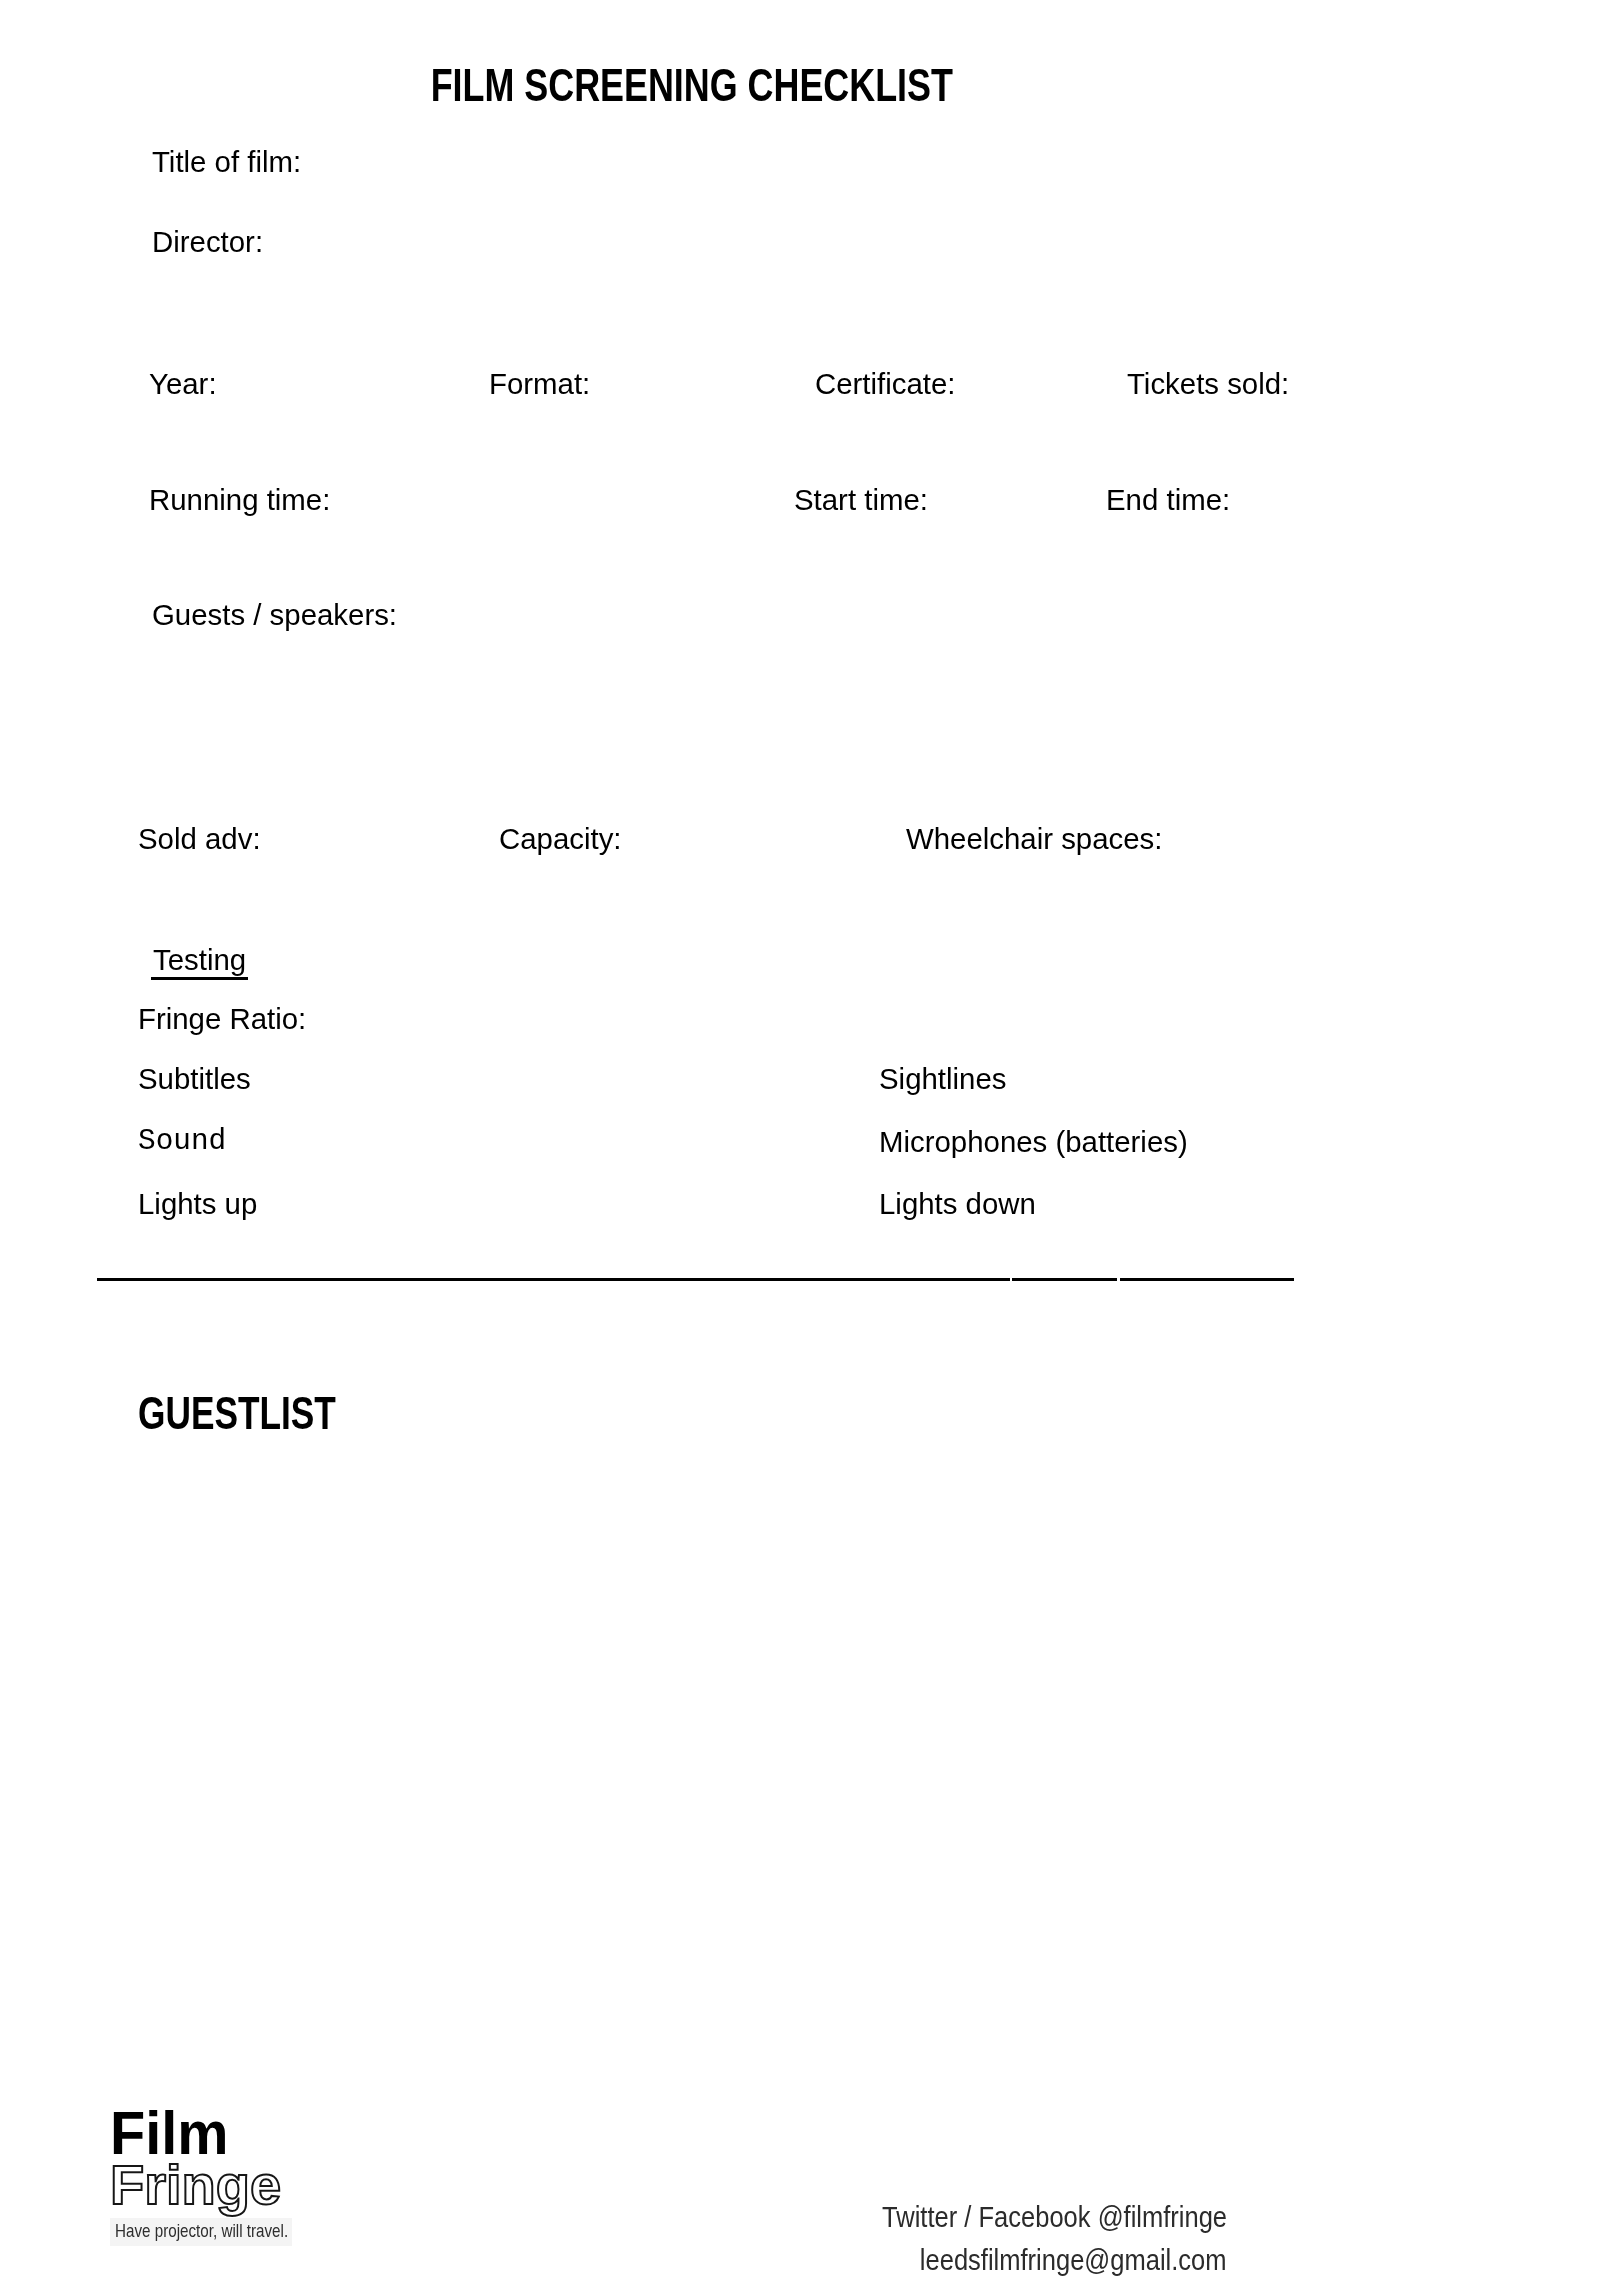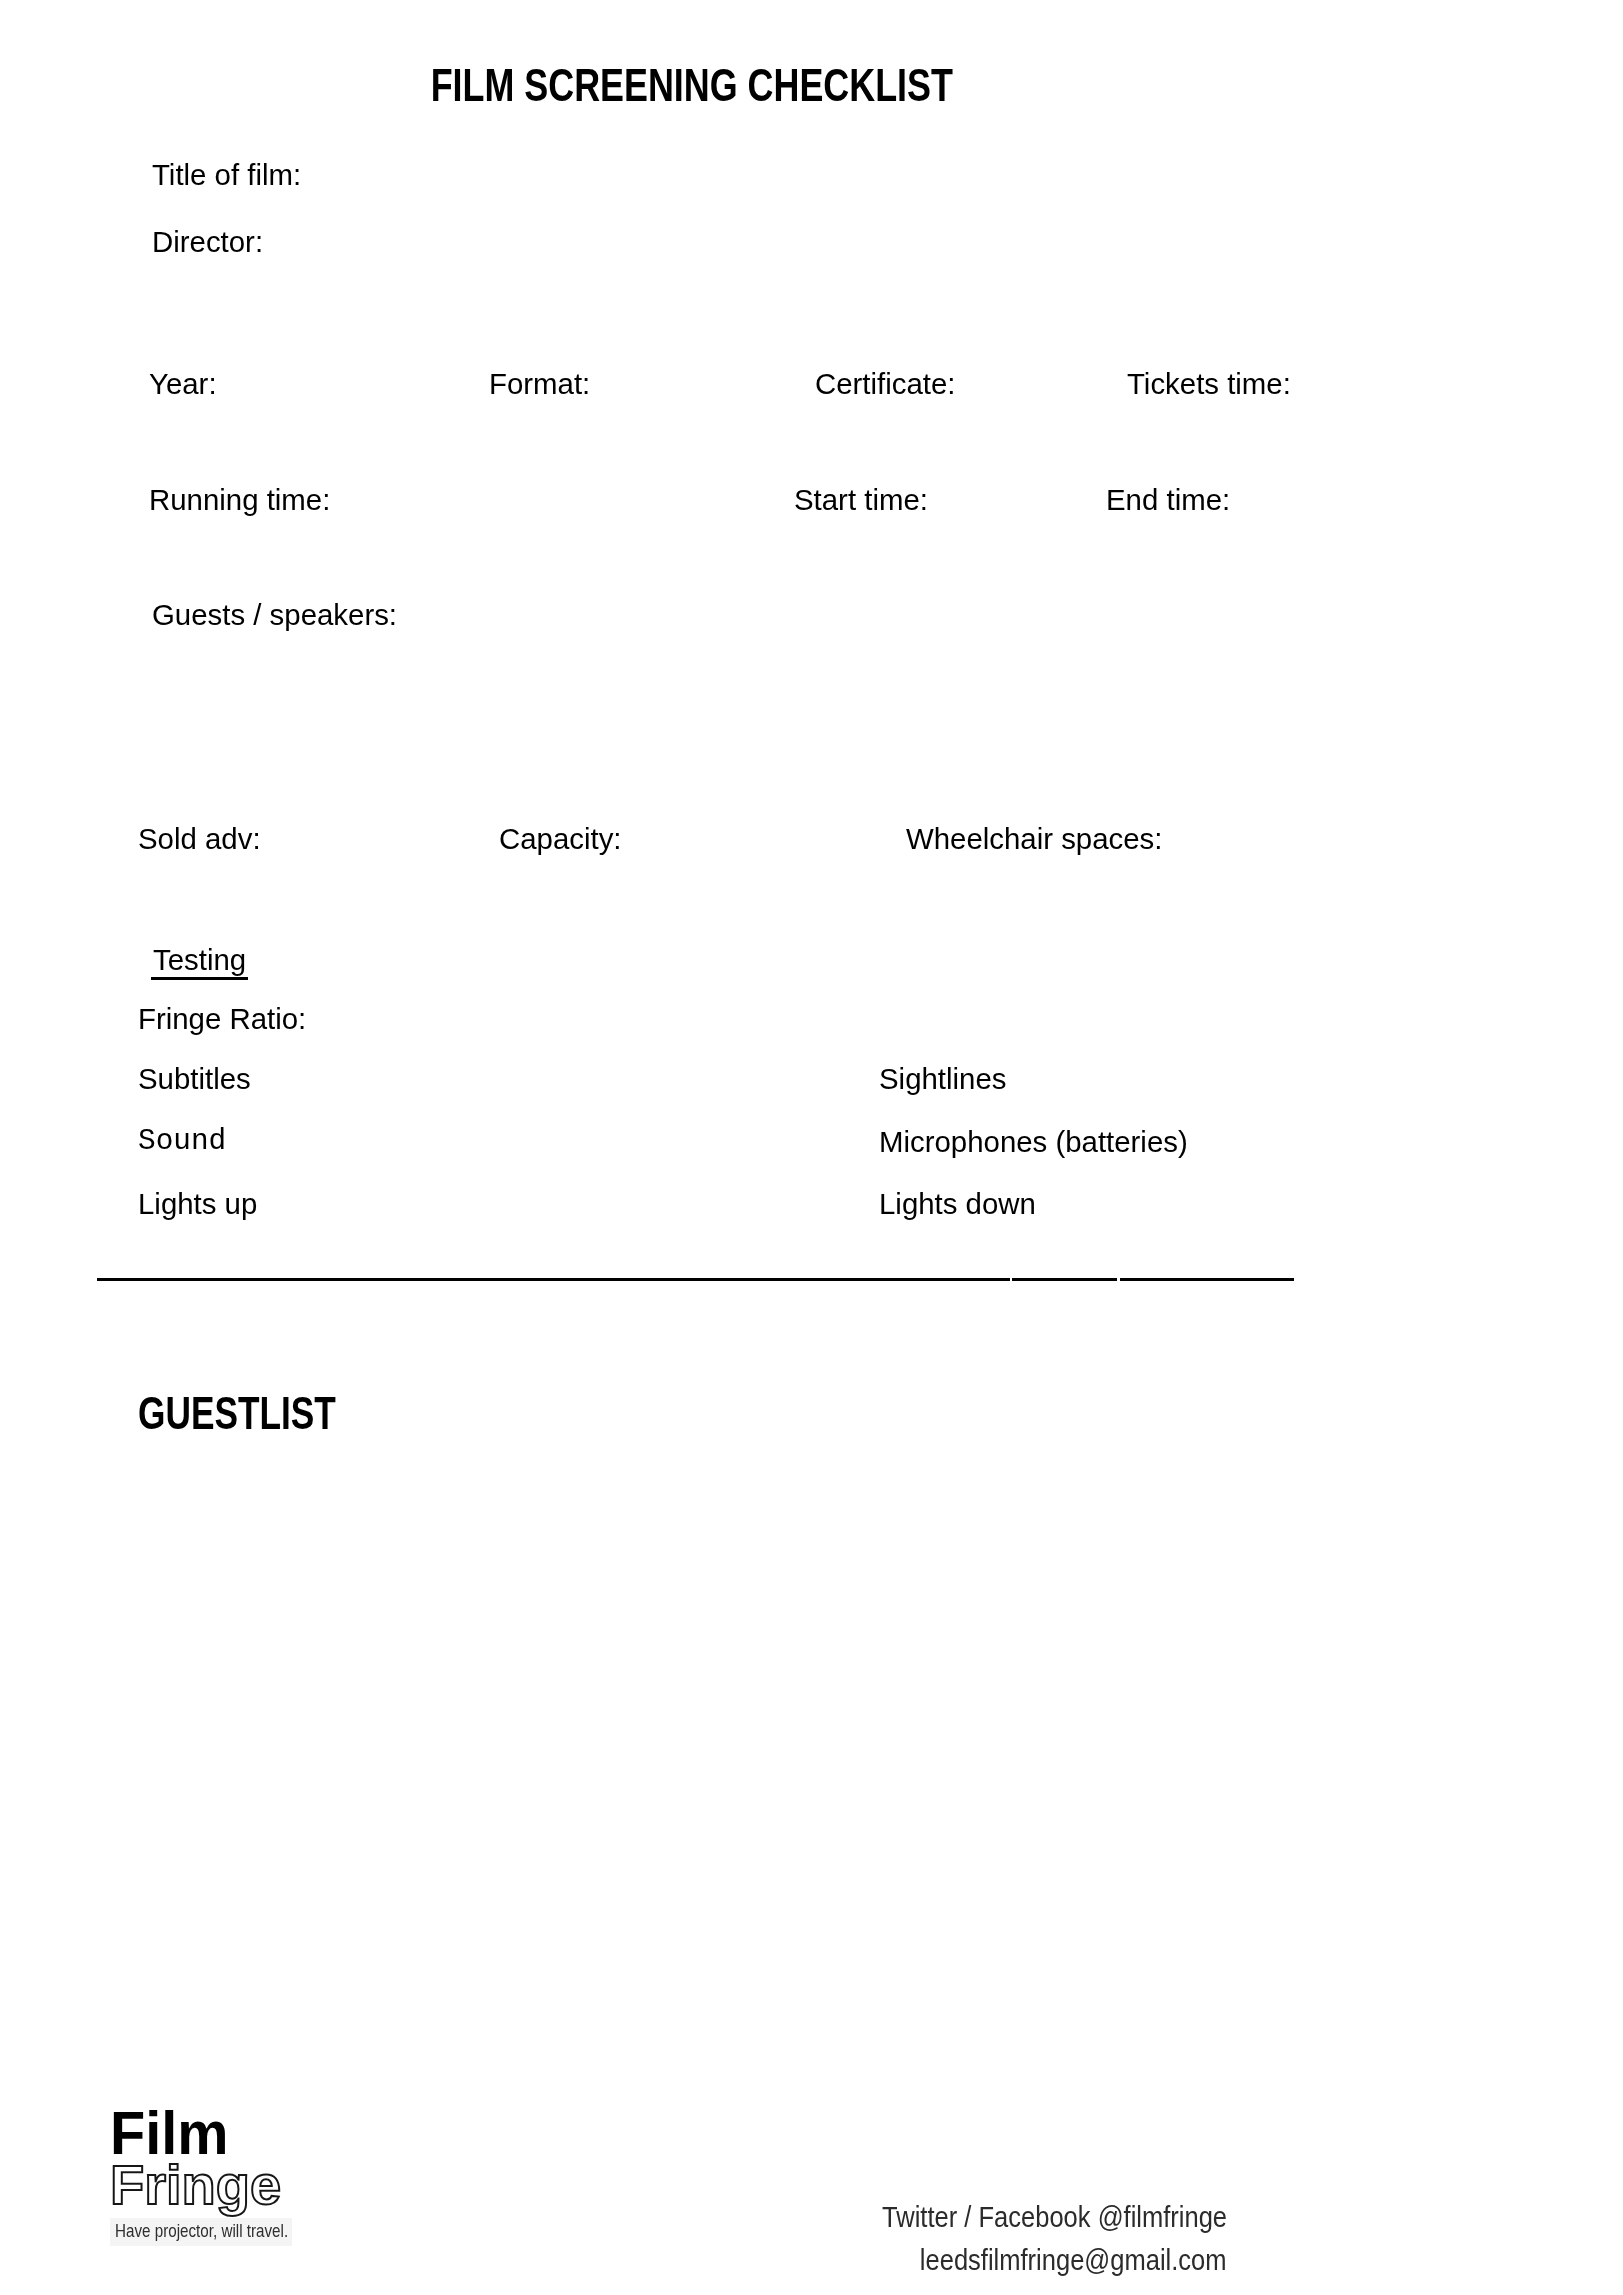--- a/index.html
+++ b/index.html
@@ -34,21 +34,21 @@
     line-height: 1.1;
   }
   .doc-title .squeeze {
     display: inline-block;
     transform: scaleX(0.78);
     transform-origin: center;
     margin-left: 89px;
     letter-spacing: 0;
   }
   
-  .pos-title-of-film   { left: 152px;  top: 157px; text-align: right; }
+  .pos-title-of-film   { left: 152px;  top: 144px; text-align: right; }
   .pos-director        { left: 152px;  top: 224px; }
   .pos-year            { left: 149px;  top: 366px; }
   .pos-format          { left: 489px;  top: 366px; }
   .pos-certificate     { left: 815px; top: 366px; }
   .pos-tickets-sold    { left: 1127px; top: 366px; }
   .pos-running-time    { left: 149px;  top: 482px; }
   .pos-start-time      { left: 794px; top: 482px; }
   .pos-end-time        { left: 1106px; top: 482px; }
   .pos-guests          { left: 152px;  top: 597px; }
   .pos-sold-adv        { left: 138px;  top: 821px; }
@@ -166,21 +166,21 @@
   <div class="doc-title">
     <span class="squeeze">FILM SCREENING CHECKLIST</span>
   </div>
 
   <div class="t pos-title-of-film">Title of film:</div>
   <div class="t pos-director">Director:</div>
 
   <div class="t pos-year">Year:</div>
   <div class="t pos-format">Format:</div>
   <div class="t pos-certificate">Certificate:</div>
-  <div class="t pos-tickets-sold">Tickets time:</div>
+  <div class="t pos-tickets-sold">Tickets sold:</div>
 
   <div class="t pos-running-time">Running time:</div>
   <div class="t pos-start-time">Start time:</div>
   <div class="t pos-end-time">End time:</div>
 
   <div class="t pos-guests">Guests / speakers:</div>
 
   <div class="t pos-sold-adv">Sold adv:</div>
   <div class="t pos-capacity">Capacity:</div>
   <div class="t pos-wheelchair">Wheelchair spaces:</div>

